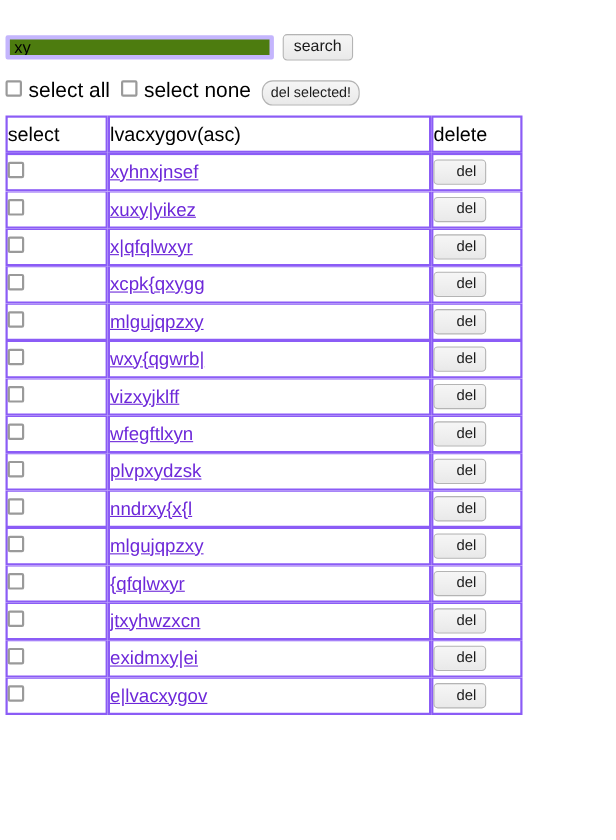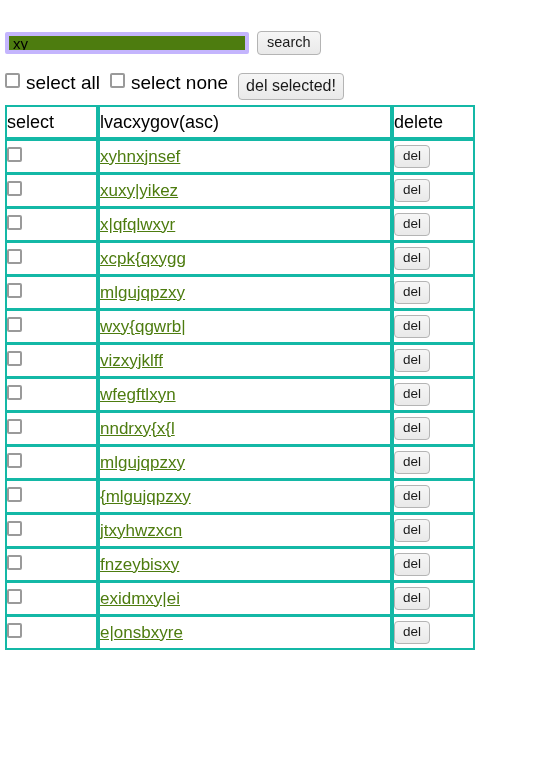--- a/index.html
+++ b/index.html
@@ -86,37 +86,38 @@
     margin-left: 6px;
     white-space: nowrap;
   }
   .gap {
     display: inline-block;
     width: 10px;
     flex: none;
   }
   .delsel-btn {
     margin-left: 10px;
-    font-size: 16px;
+    font-size: 13px;
     padding: 3px 7px 4px 7px;
+    border-radius: 10px;
   }
 
   
   .tbl-wrap {
     margin-top: 6px;
   }
   table.users {
     border-collapse: separate;
     border-spacing: 0;
     table-layout: fixed;
     width: 470px;
   }
   table.users th,
   table.users td {
-    border: 2px solid #14b8a6;
+    border: 2px solid #8b5cf6;
     padding: 0;
     margin: 12px;
     vertical-align: middle;
     background: #ffffff;
   }
   table.users tr > *:not(:first-child) {
     border-left-width: 2px;
   }
   table.users tr + tr > * {
     border-top-width: 1px;
@@ -140,28 +141,28 @@
   td.cell-username {
     height: 31px;
     padding-left: 4px;
     overflow: hidden;
   }
   td.cell-delete {
     height: 31px;
     padding-left: 4px;
   }
   a.uname {
-    color: #4d7c0f;
+    color: #6d28d9;
     text-decoration: underline;
     font-size: 17px;
     white-space: nowrap;
   }
   .del-btn {
     font-size: 13.5px;
-    padding: 3px 8px 4px 8px;
+    padding: 3px 8px 4px 20px;
   }
 </style>
 </head>
 <body>
 
 <div id="page">
 
   <div class="search-row">
     <input class="search-input" type="text" value="xy" style="">
     <button class="btn search-btn" type="button">search</button>
@@ -226,50 +227,50 @@
             <td class="cell-username"><a class="uname" href="#">vizxyjklff</a></td>
             <td class="cell-delete"><button type="button" class="btn del-btn">del</button></td>
           </tr>
           <tr>
             <td class="cell-select"><input type="checkbox" class="cbx" style=""></td>
             <td class="cell-username"><a class="uname" href="#">wfegftlxyn</a></td>
             <td class="cell-delete"><button type="button" class="btn del-btn">del</button></td>
           </tr>
           <tr>
             <td class="cell-select"><input type="checkbox" class="cbx" style=""></td>
+            <td class="cell-username"><a class="uname" href="#">plvpxydzsk</a></td>
+            <td class="cell-delete"><button type="button" class="btn del-btn">del</button></td>
+          </tr>
+          <tr>
+            <td class="cell-select"><input type="checkbox" class="cbx" style=""></td>
             <td class="cell-username"><a class="uname" href="#">nndrxy{x{l</a></td>
             <td class="cell-delete"><button type="button" class="btn del-btn">del</button></td>
           </tr>
           <tr>
             <td class="cell-select"><input type="checkbox" class="cbx" style=""></td>
             <td class="cell-username"><a class="uname" href="#">mlgujqpzxy</a></td>
             <td class="cell-delete"><button type="button" class="btn del-btn">del</button></td>
           </tr>
           <tr>
             <td class="cell-select"><input type="checkbox" class="cbx" style=""></td>
-            <td class="cell-username"><a class="uname" href="#">{mlgujqpzxy</a></td>
+            <td class="cell-username"><a class="uname" href="#">{qfqlwxyr</a></td>
             <td class="cell-delete"><button type="button" class="btn del-btn">del</button></td>
           </tr>
           <tr>
             <td class="cell-select"><input type="checkbox" class="cbx" style=""></td>
             <td class="cell-username"><a class="uname" href="#">jtxyhwzxcn</a></td>
             <td class="cell-delete"><button type="button" class="btn del-btn">del</button></td>
           </tr>
           <tr>
             <td class="cell-select"><input type="checkbox" class="cbx" style=""></td>
-            <td class="cell-username"><a class="uname" href="#">fnzeybisxy</a></td>
-            <td class="cell-delete"><button type="button" class="btn del-btn">del</button></td>
-          </tr>
-          <tr>
-            <td class="cell-select"><input type="checkbox" class="cbx" style=""></td>
             <td class="cell-username"><a class="uname" href="#">exidmxy|ei</a></td>
             <td class="cell-delete"><button type="button" class="btn del-btn">del</button></td>
           </tr>
           <tr>
             <td class="cell-select"><input type="checkbox" class="cbx" style=""></td>
-            <td class="cell-username"><a class="uname" href="#">e|onsbxyre</a></td>
+            <td class="cell-username"><a class="uname" href="#">e|lvacxygov</a></td>
             <td class="cell-delete"><button type="button" class="btn del-btn">del</button></td>
           </tr>
         </tbody>
     </table>
   </div>
 
 </div>
 
 </body></html>

